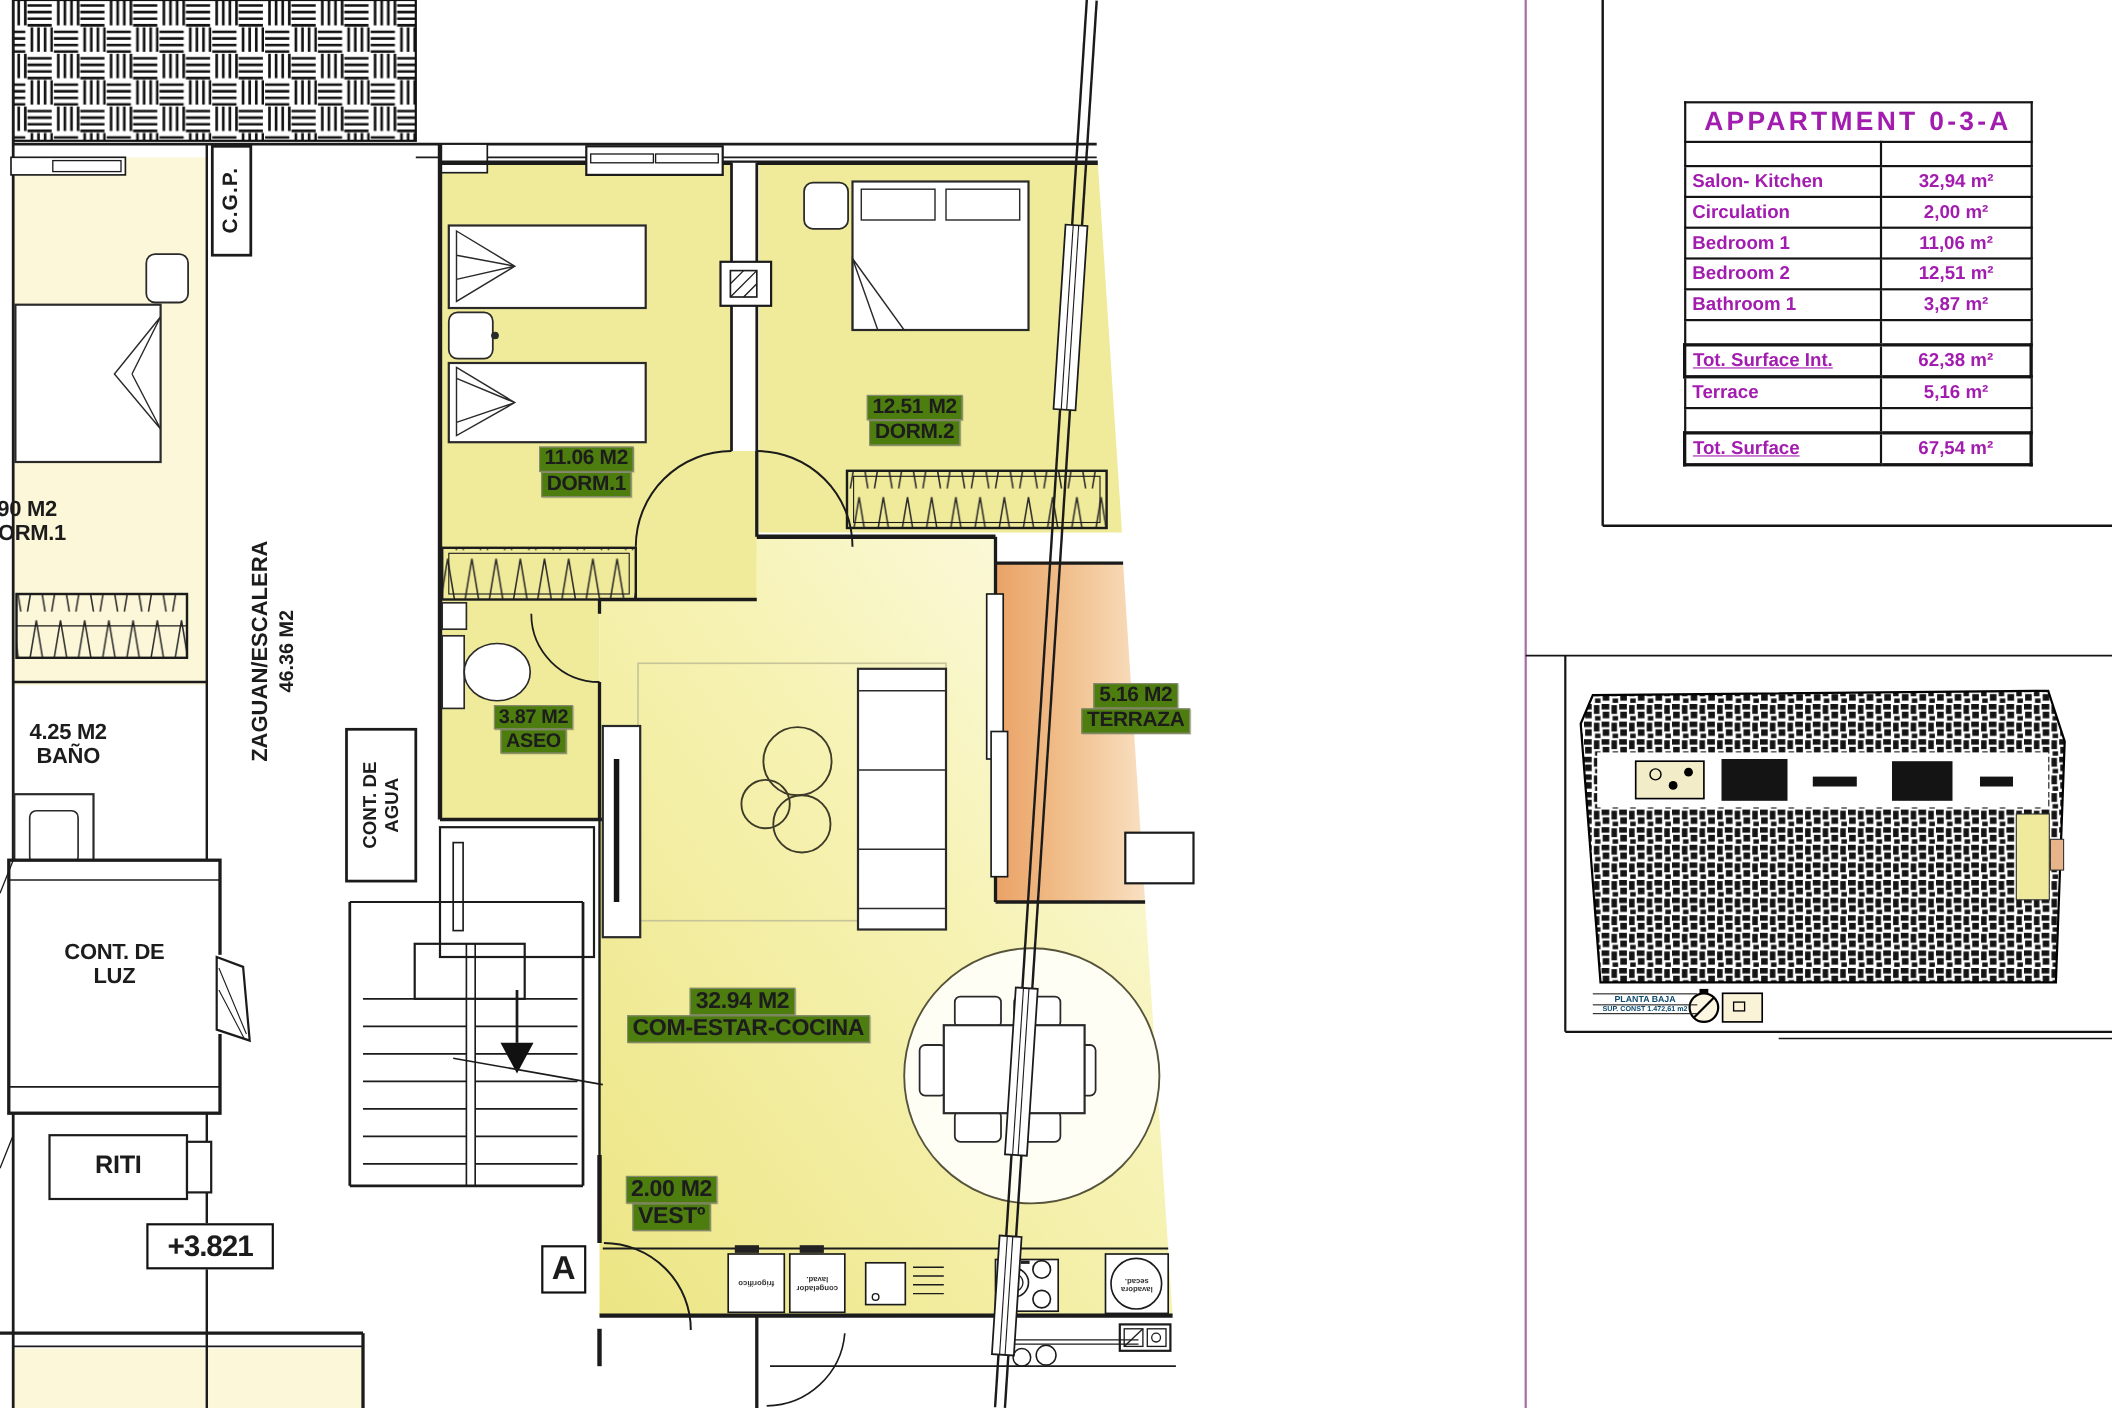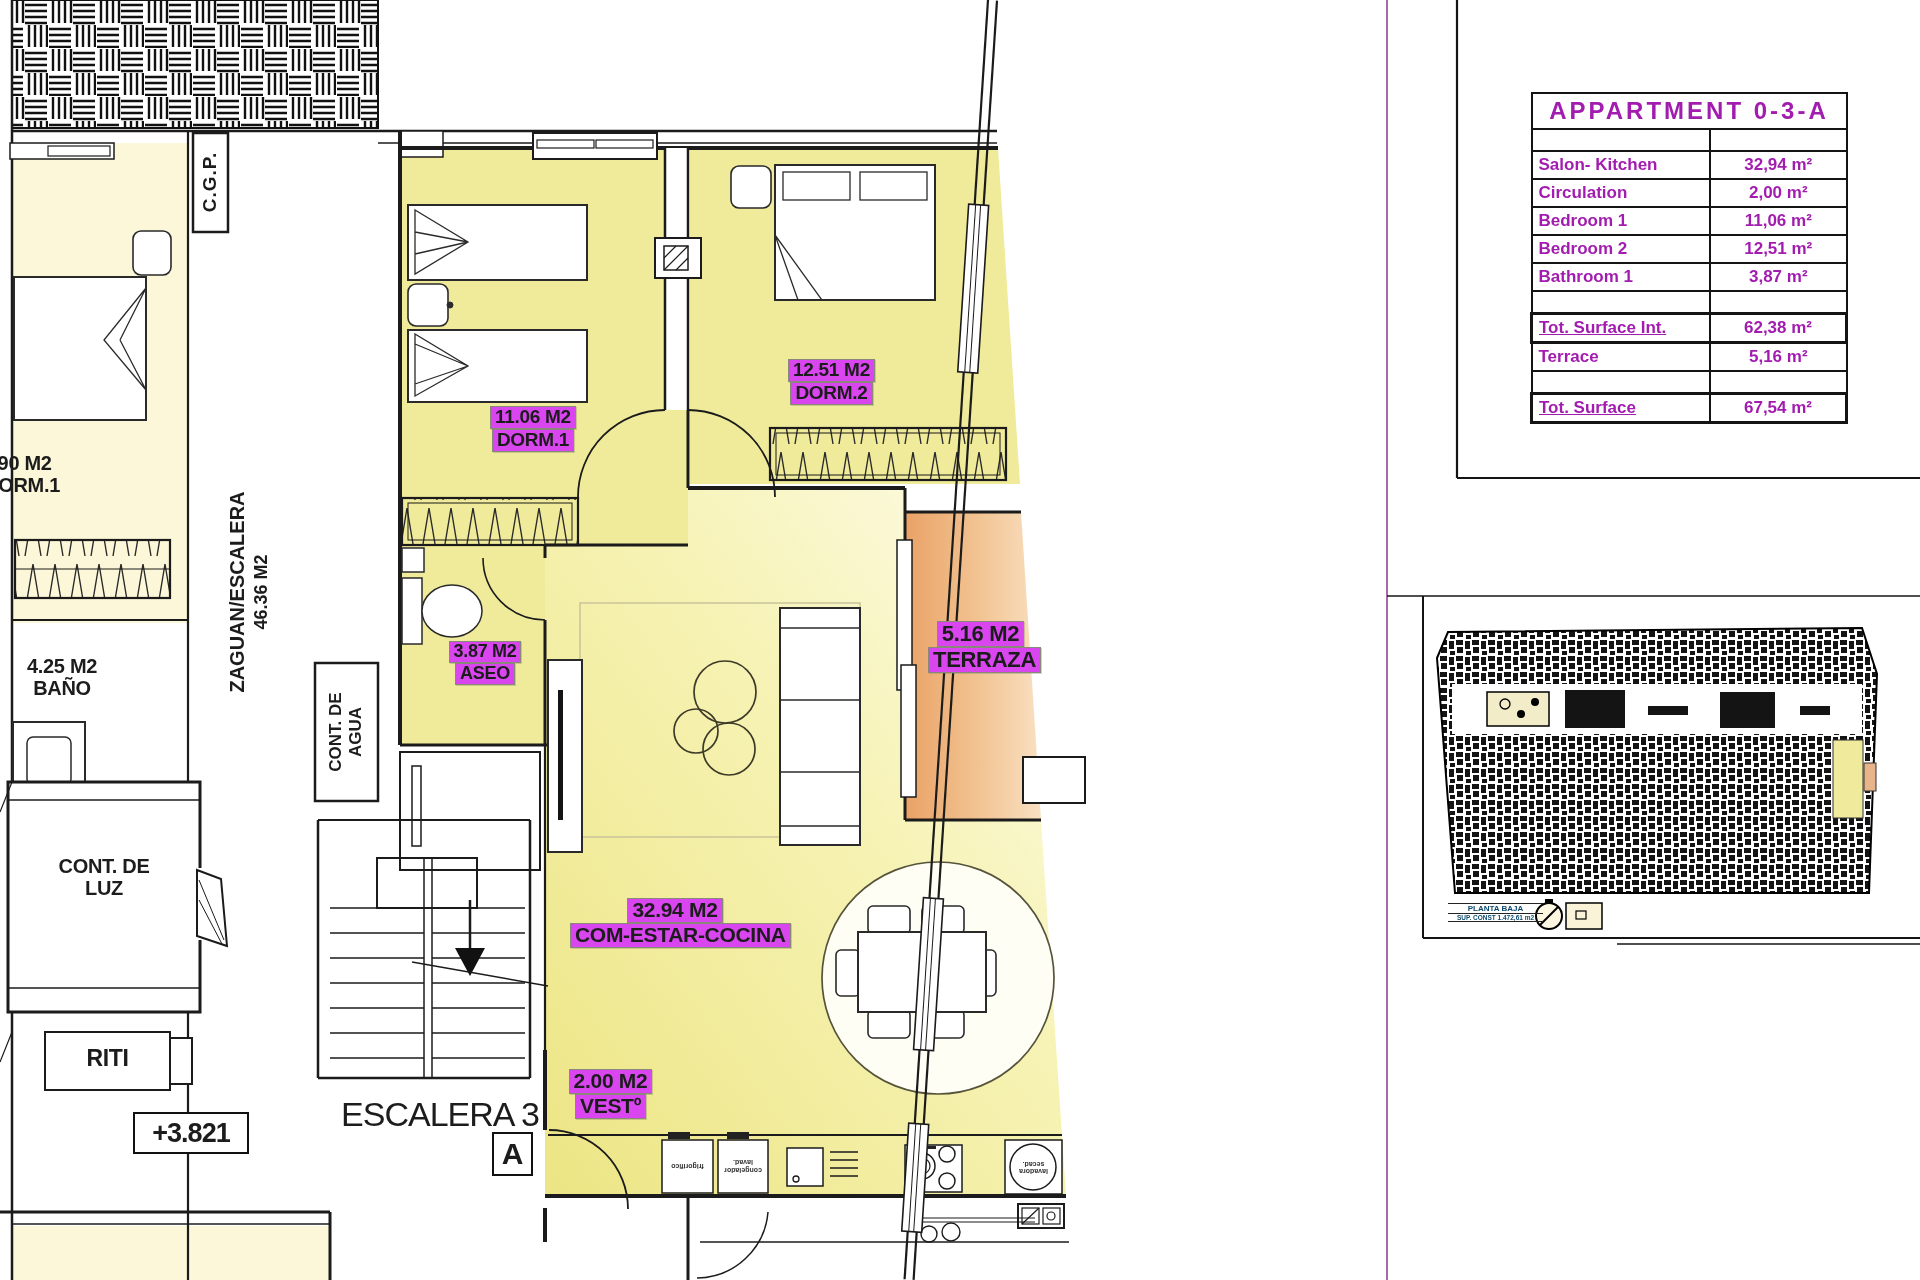--- a/index.html
+++ b/index.html
@@ -1,20 +1,20 @@
 <!DOCTYPE html>
 <html><head>
 <meta charset="utf-8">
 <style>
   html,body{margin:0;padding:0;background:#fff;}
   #stage{position:relative;width:1920px;height:1280px;overflow:hidden;background:#fff;
          font-family:"Liberation Sans",sans-serif;color:#1c1c1c;}
   svg{position:absolute;left:0;top:0;}
   .lbl{position:absolute;text-align:center;font-weight:700;letter-spacing:-0.3px;line-height:1.05;}
-  .lbl span{display:inline-block;background:#d946ef;border:1px solid #8a8878;padding:0 4px 1px 4px;
+  .lbl span{display:inline-block;background:#4d7c0f;border:1px solid #8a8878;padding:0 4px 1px 4px;
             box-shadow:1px 1px 0 rgba(130,128,100,.35);white-space:nowrap;}
   .plain{position:absolute;text-align:center;font-weight:700;letter-spacing:-0.3px;line-height:1.1;white-space:nowrap;}
   .vrot{position:absolute;transform:translate(-50%,-50%) rotate(-90deg);text-align:center;
         font-weight:700;white-space:nowrap;line-height:1.15;}
   .boxlbl{position:absolute;background:#fff;border:2px solid #111;display:flex;align-items:center;
           justify-content:center;font-weight:700;}
   .appl{position:absolute;transform:rotate(180deg);font-size:7px;font-weight:700;color:#333;
         text-align:center;line-height:1.05;display:flex;align-items:center;justify-content:center;}
   
   #aptable{position:absolute;left:1530px;top:92px;width:318px;border-collapse:collapse;
@@ -316,21 +316,21 @@
   <span>DORM.1</span>
 </div>
 <div class="lbl" style="left:784px;top:359px;width:95px;font-size:19px;">
   <span>12.51 M2</span><br>
   <span>DORM.2</span>
 </div>
 <div class="lbl" style="left:444px;top:641px;width:82px;font-size:18px;">
   <span>3.87 M2</span><br>
   <span>ASEO</span>
 </div>
-<div class="lbl" style="left:928px;top:621px;width:105px;font-size:22px;">
+<div class="lbl" style="left:980px;top:621px;width:105px;font-size:19px;">
   <span>5.16 M2</span><br>
   <span>TERRAZA</span>
 </div>
 <div class="lbl" style="left:570px;top:898px;width:210px;font-size:21px;">
   <span>32.94 M2</span><br>
   <span>COM-ESTAR-COCINA</span>
 </div>
 <div class="lbl" style="left:568px;top:1069px;width:85px;font-size:21px;">
   <span>2.00 M2</span><br>
   <span>VESTº</span>
@@ -342,21 +342,20 @@
 </div>
 <div class="plain" style="left:12px;top:655px;width:100px;font-size:20px;">
   <span>4.25 M2</span><br>
   <span>BAÑO</span>
 </div>
 <div class="plain" style="left:20px;top:855px;width:168px;font-size:20px;">
   <span>CONT. DE</span><br>
   <span>LUZ</span>
 </div>
 <div class="plain" style="left:45px;top:1046px;width:125px;font-size:23px;">RITI</div>
-<div class="plain" style="left:300px;top:1096px;width:280px;font-size:34px;font-weight:400;letter-spacing:-1px;">ESCALERA 3</div>
 
 <div class="boxlbl" style="left:492px;top:1132px;width:37px;height:40px;font-size:30px;">A</div>
 <div class="boxlbl" style="left:133px;top:1112px;width:112px;height:38px;font-size:27px;letter-spacing:-1px;text-align:right;">+3.821</div>
 
 <div class="vrot" style="left:210px;top:182px;font-size:19px;letter-spacing:1px;">C.G.P.</div>
 <div class="vrot" style="left:249px;top:592px;font-size:20px;">
   <span>ZAGUAN/ESCALERA</span><br>
   <span style="font-size:18px;">46.36 M2</span>
 </div>
 <div class="vrot" style="left:346px;top:732px;font-size:17px;">

